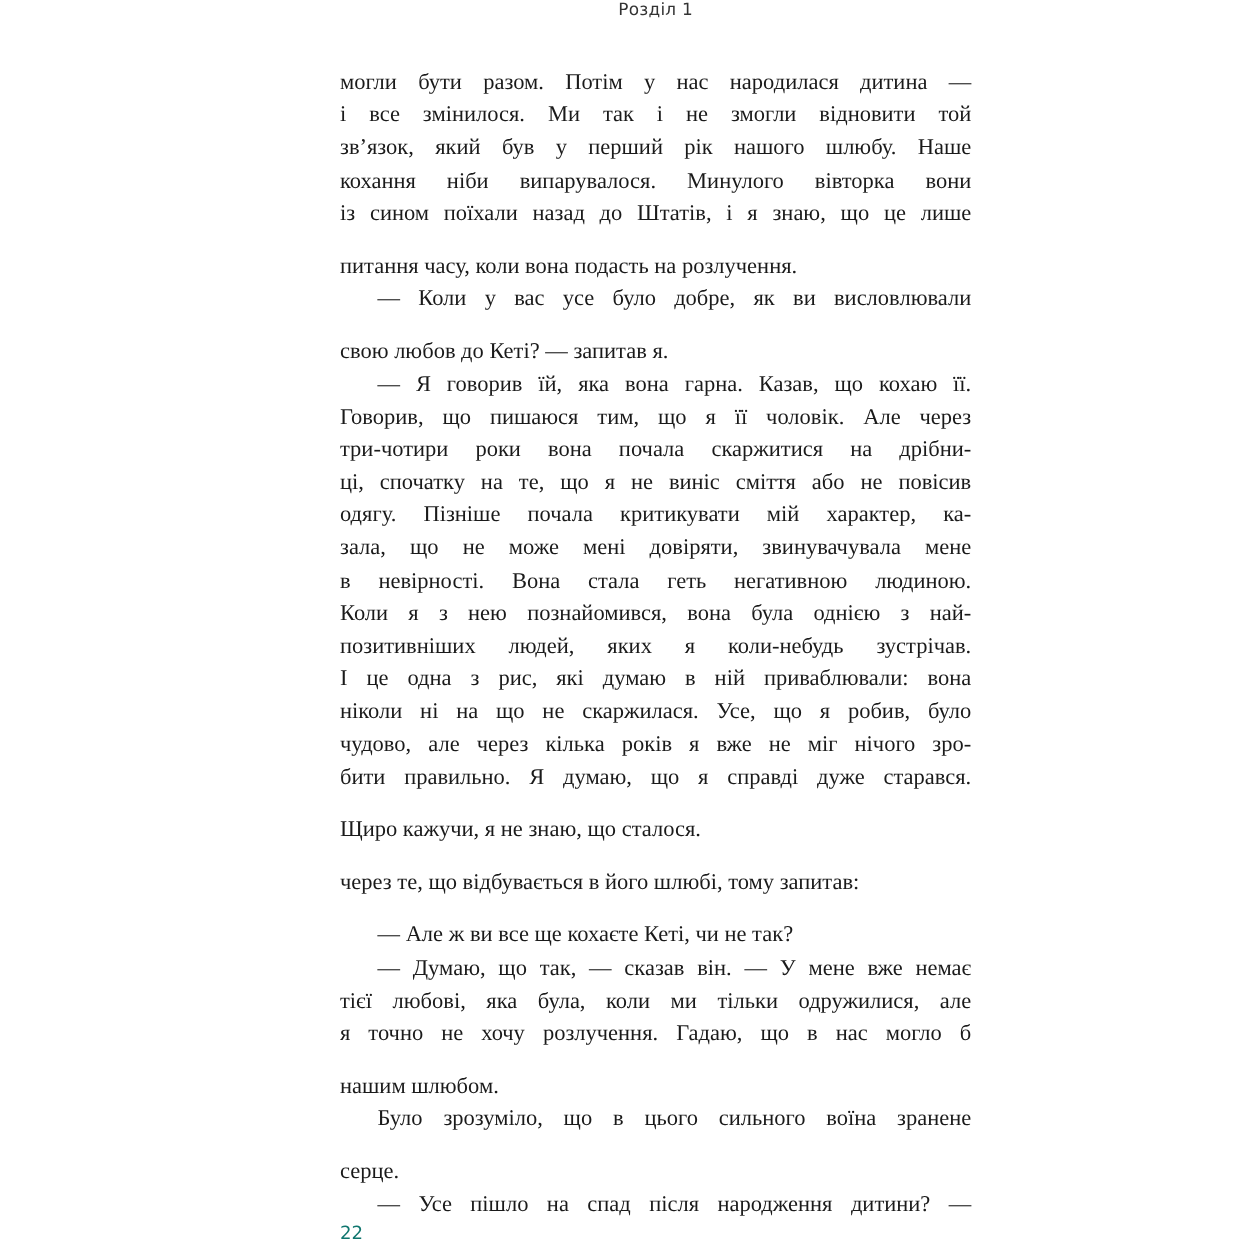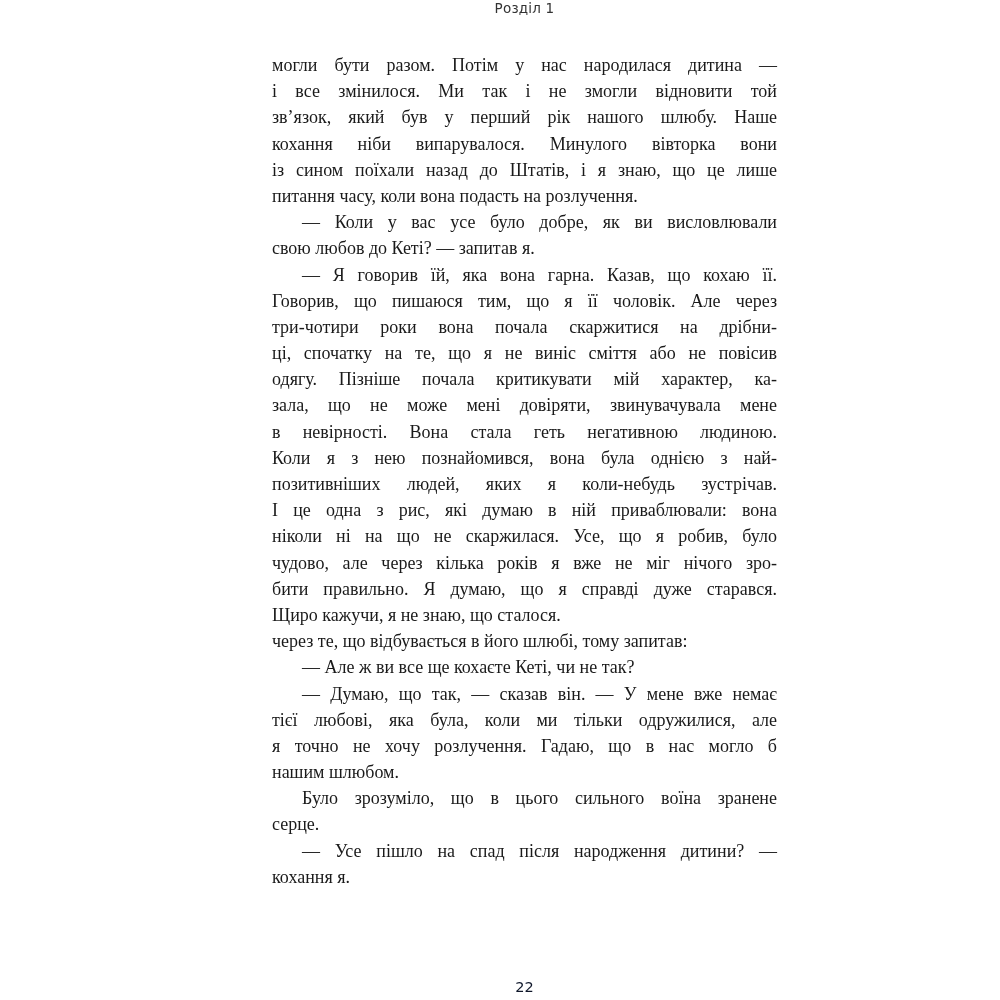--- a/index.html
+++ b/index.html
@@ -42,34 +42,35 @@
   }
   .line {
     height: 26.2px;
     line-height: 26.2px;
     text-align: justify;
     text-align-last: justify;
     white-space: normal;
   }
   .line.last {
     text-align-last: left;
+    margin-top: 16px;
   }
   .para.indent .line.first {
     text-indent: 30px;
   }
   .page-number {
     position: absolute;
     left: 272px;
     top: 978px;
     width: 505px;
-    text-align: center;
+    text-align: left;
     font-family: "DejaVu Sans", "Liberation Sans", sans-serif;
     font-size: 14.5px;
     line-height: 19px;
-    color: #0f172a;
+    color: #0f766e;
   }
 </style>
 </head>
 <body>
 
 <div class="page">
   <div class="running-head">Розділ 1</div>
 
   <div class="text-block">
       <div class="para">

